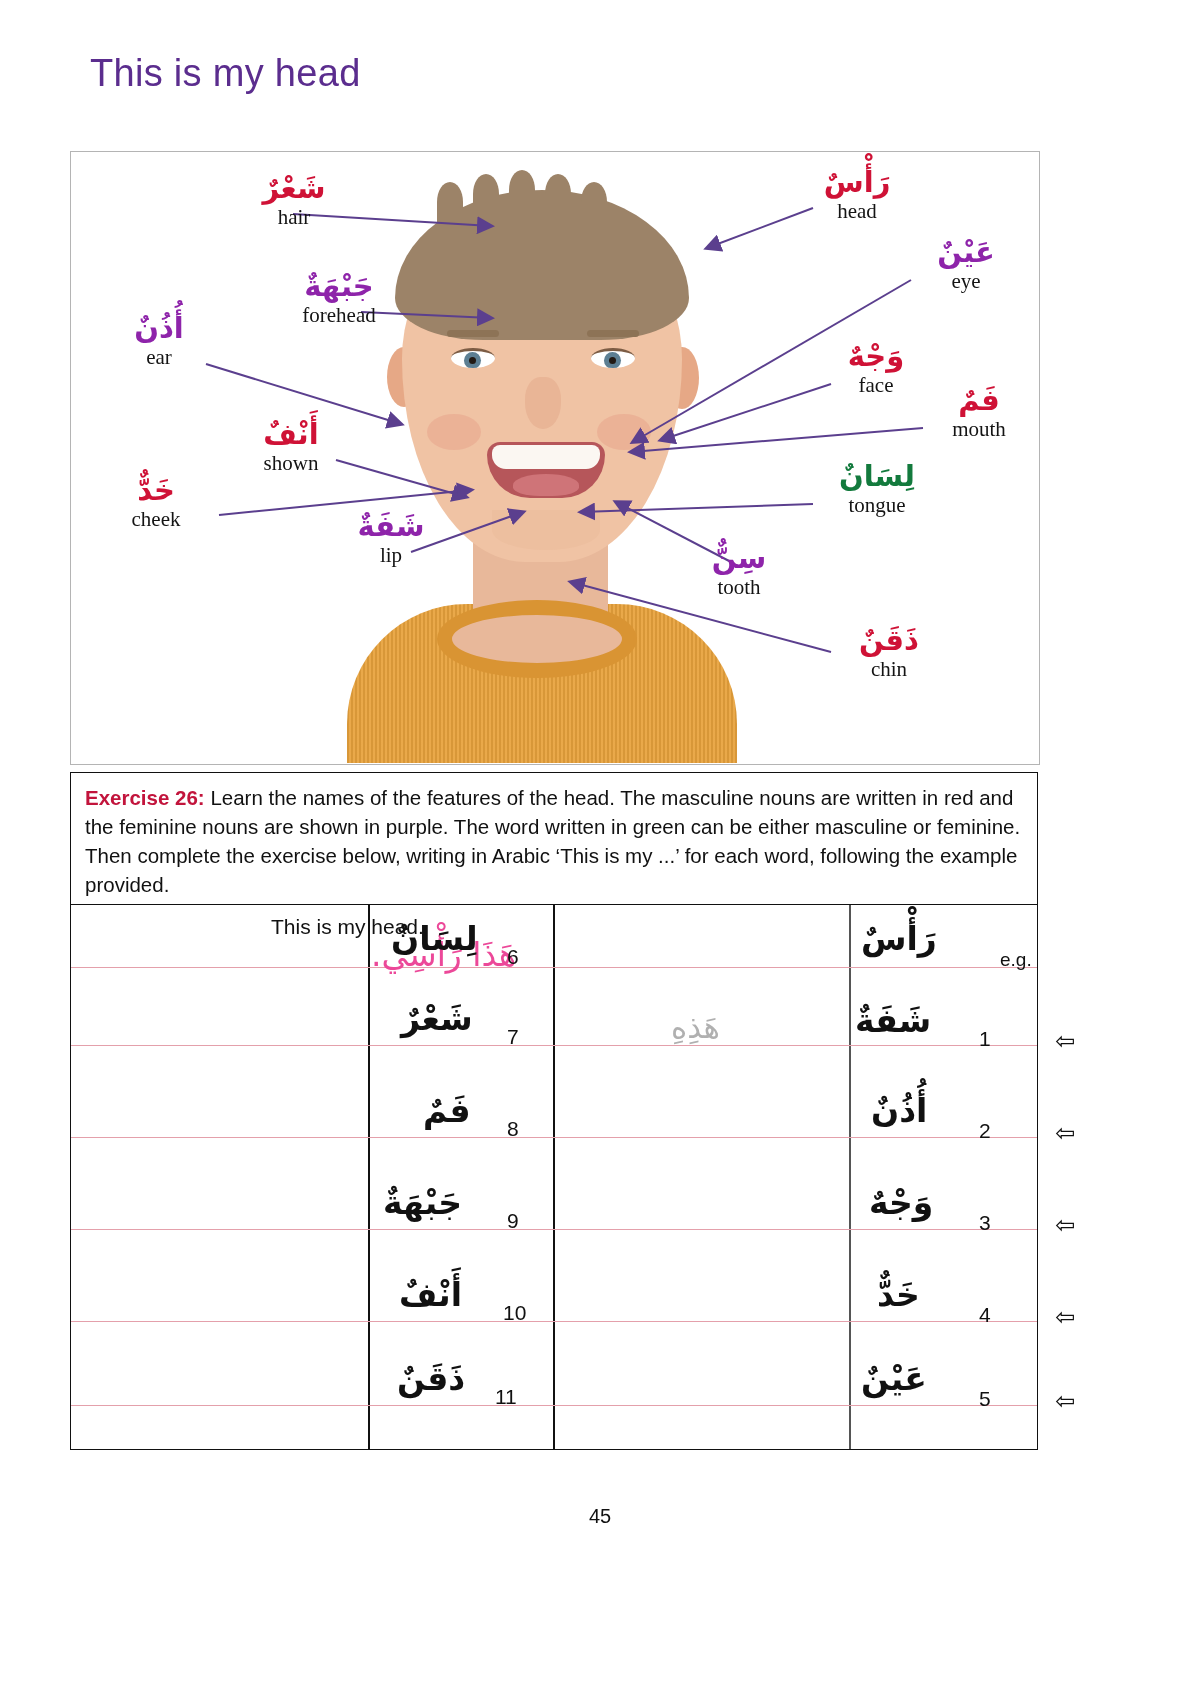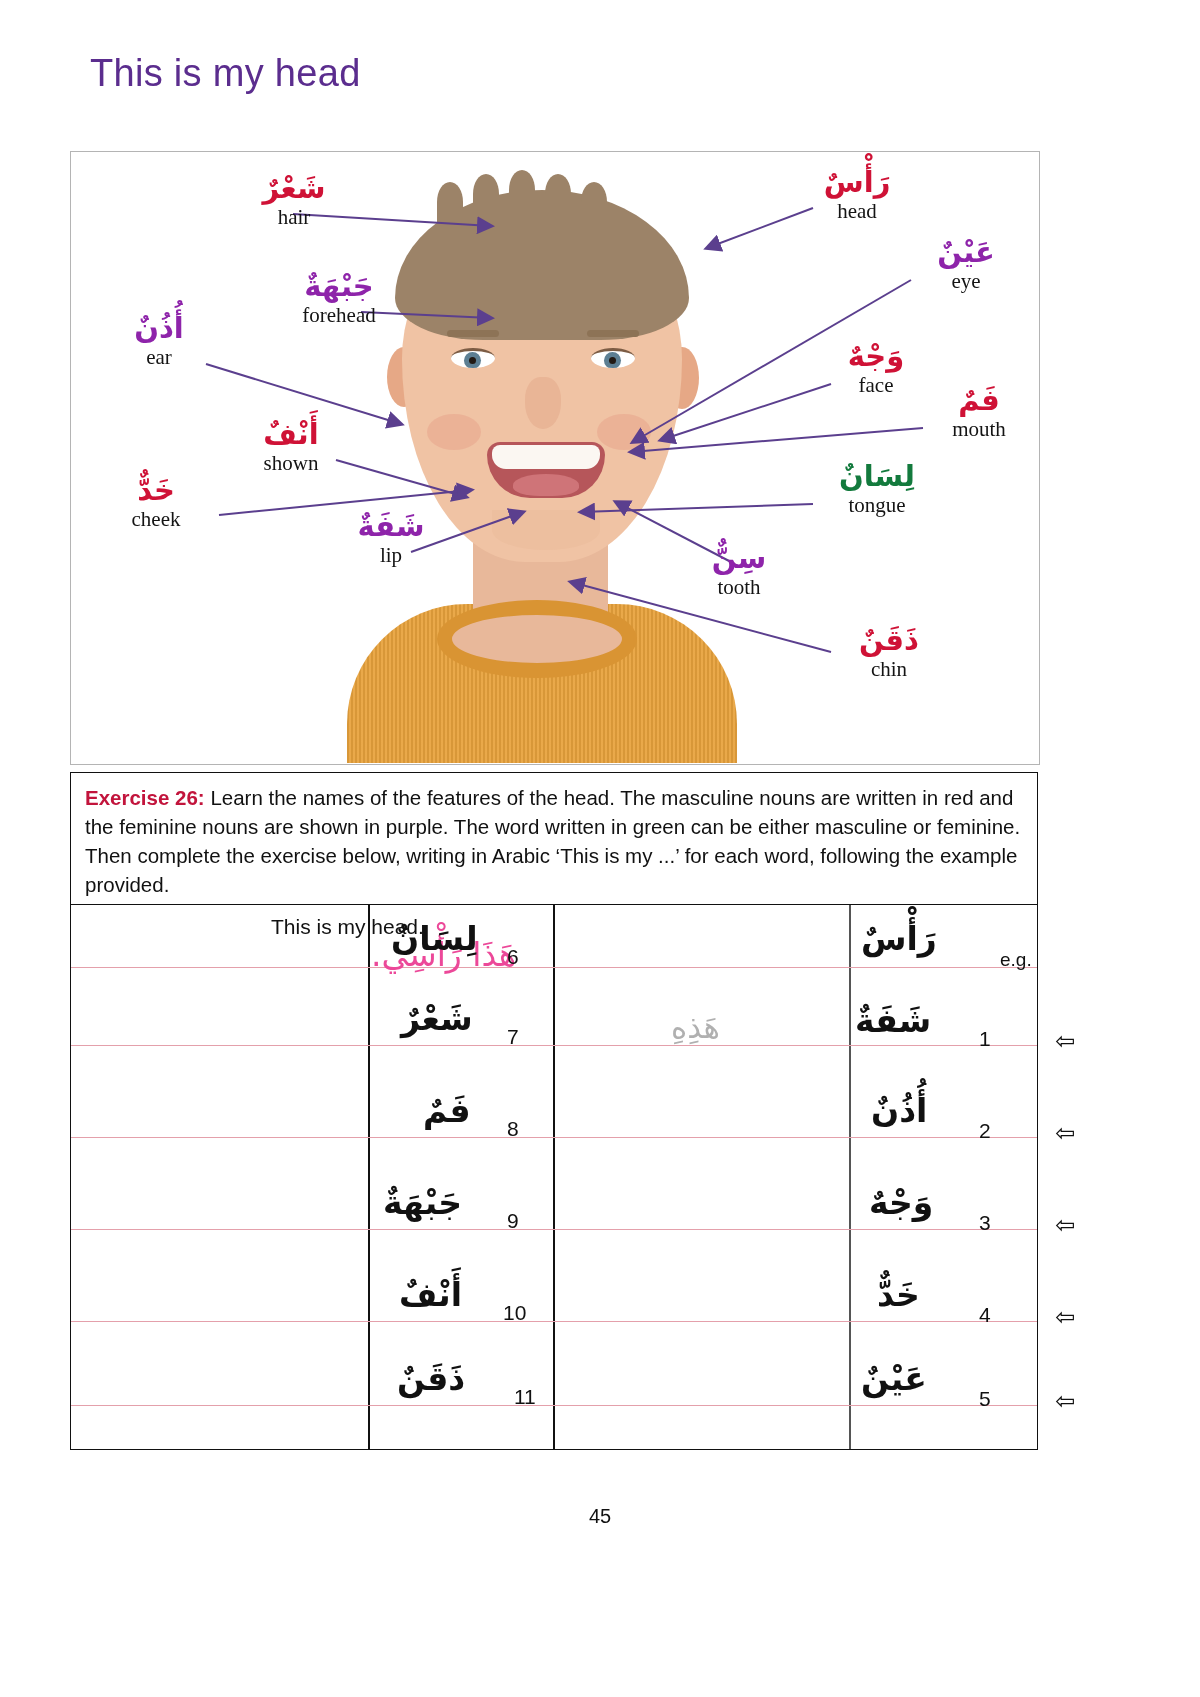--- a/index.html
+++ b/index.html
@@ -611,21 +611,21 @@
       <span class="ar-word">جَبْهَةٌ</span>
     </div>
 
     <div class="cell" style="left:432px; top:396px;">
       <span class="num">10</span>
     </div>
     <div class="cell" style="left:328px; top:370px;">
       <span class="ar-word">أَنْفٌ</span>
     </div>
 
-    <div class="cell" style="left:443px; top:480px;">
+    <div class="cell" style="left:424px; top:480px;">
       <span class="num">11</span>
     </div>
     <div class="cell" style="left:326px; top:454px;">
       <span class="ar-word">ذَقَنٌ</span>
     </div>
   </div>
 
   <div class="page-number">45</div>
 
 </div>

